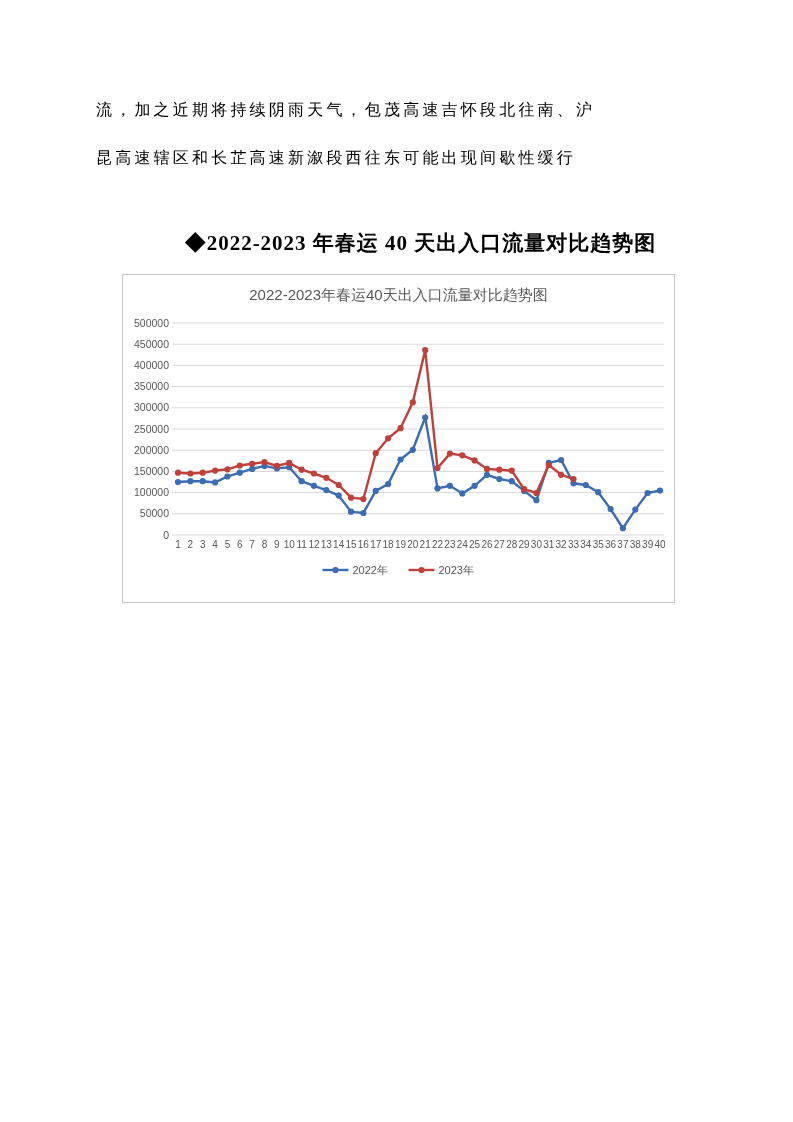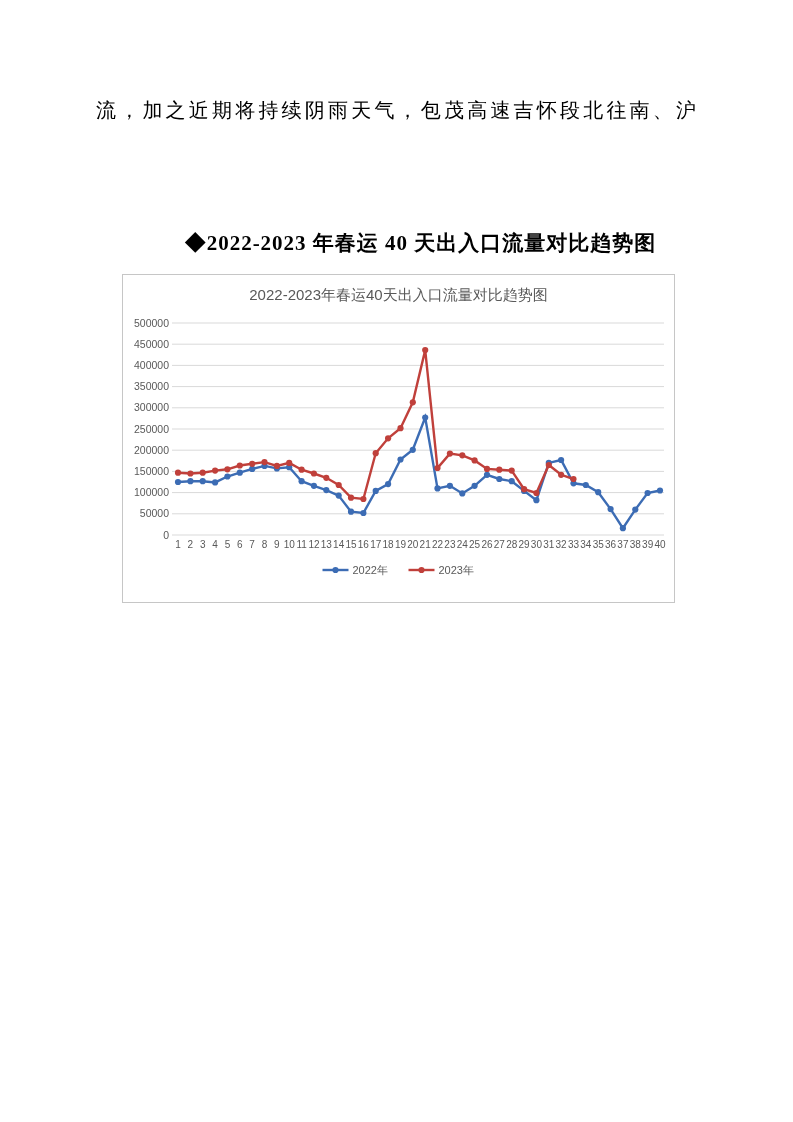--- a/index.html
+++ b/index.html
@@ -3,21 +3,21 @@
 <meta charset="utf-8">
 <style>
   html,body { margin:0; padding:0; }
   body {
     width:793px; height:1122px; position:relative; background:#ffffff;
     font-family:"Liberation Serif", serif; color:#000;
     overflow:hidden;
   }
   .para {
     position:absolute; left:96px; top:86px; width:610px;
-    font-size:20px;
+    font-size:16px;
   }
   .para .pline {
     height:48px; line-height:48px; letter-spacing:3.2px; white-space:nowrap;
   }
   .para .pline.last { letter-spacing:2.2px; }
   .heading {
     position:absolute; top:229px; left:0; width:100%;
     text-align:center; font-size:21px; font-weight:bold; letter-spacing:1px;
     white-space:nowrap;
     margin-left:24px;
@@ -27,20 +27,21 @@
     border:1px solid #C6C6C6; background:#ffffff; box-sizing:border-box;
   }
   .chartbox svg { display:block; }
   .chartbox svg text { font-family:"Liberation Sans", sans-serif; fill:#595959; }
 </style>
 </head>
 <body>
 
 <div class="para">
   <div class="pline">流，加之近期将持续阴雨天气，包茂高速吉怀段北往南、沪</div>
+  <div class="pline">昆高速辖区和长芷高速新溆段西往东可能出现间歇性缓行</div>
 </div>
 
 <div class="heading">◆2022-2023 年春运 40 天出入口流量对比趋势图</div>
 
 <div class="chartbox">
     <svg width="551" height="327" viewBox="0 0 551 327">
       <g>
         <line x1="49" y1="260" x2="541" y2="260" stroke="#D9D9D9" stroke-width="1"></line>
         <line x1="49" y1="238.8" x2="541" y2="238.8" stroke="#D9D9D9" stroke-width="1"></line>
         <line x1="49" y1="217.6" x2="541" y2="217.6" stroke="#D9D9D9" stroke-width="1"></line>

